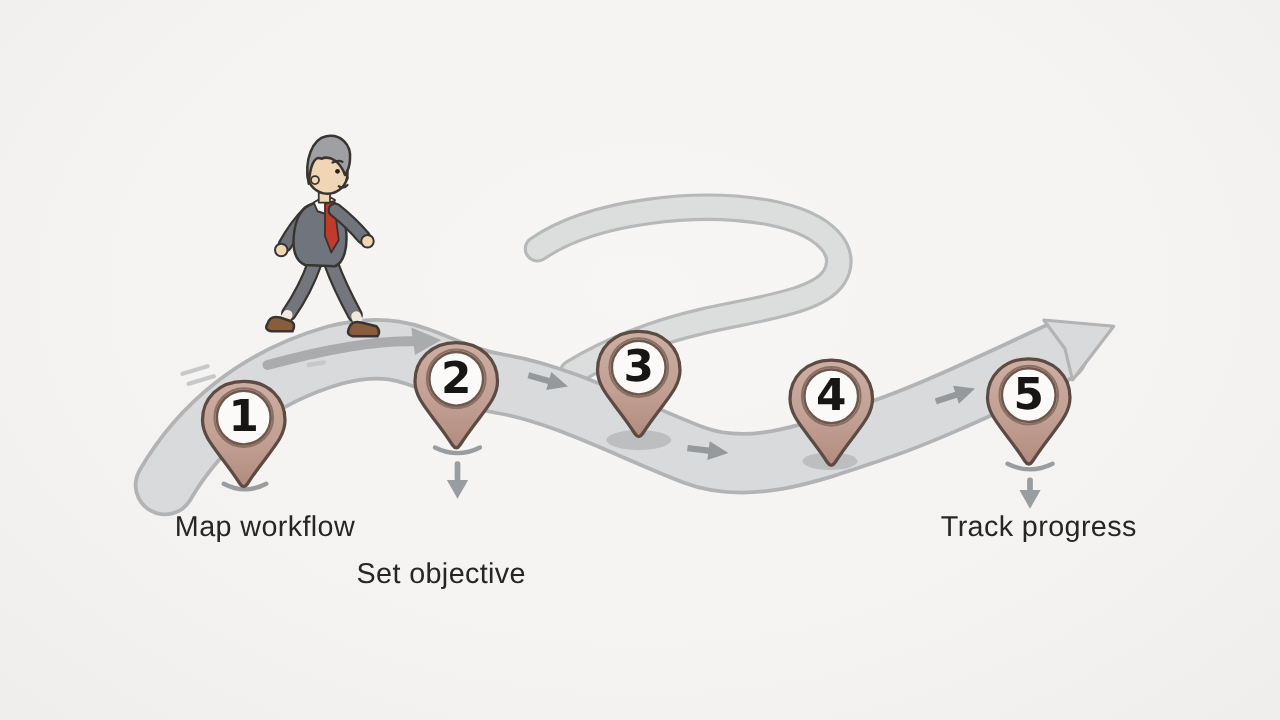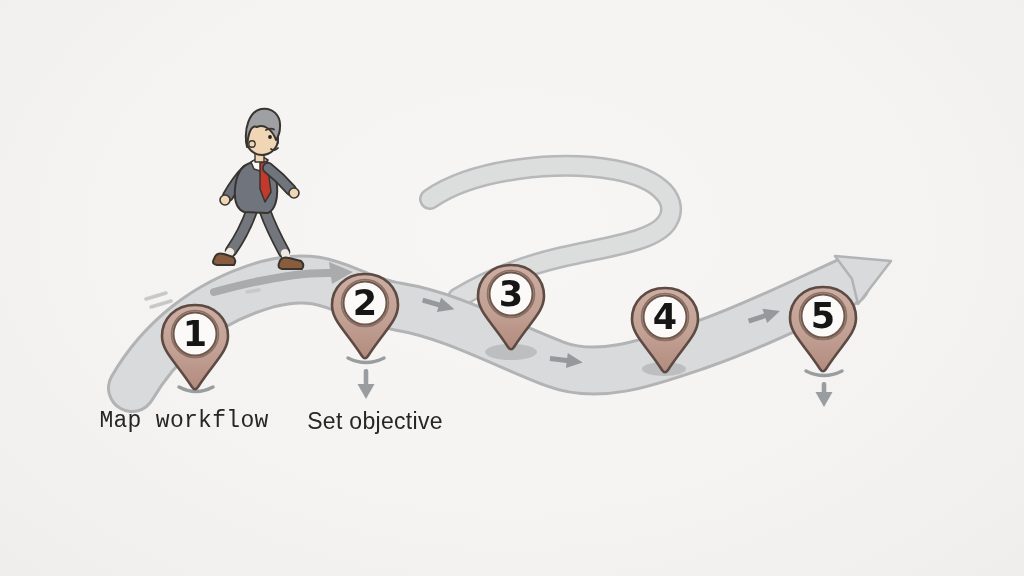--- a/index.html
+++ b/index.html
@@ -18,22 +18,22 @@
   }
   .step-label{
     position:absolute;top:408px;transform:translateX(-50%);
     font-size:23px;color:#262626;white-space:nowrap;letter-spacing:.3px;
   }
   .pin-1{left:158px;top:302px;}
   .pin-2{left:328px;top:271px;}
   .pin-3{left:474px;top:262px;}
   .pin-4{left:628px;top:285px;}
   .pin-5{left:786px;top:284px;}
-  .label-1{left:184px;font-family:Liberation Mono, monospace;}
-  .label-2{left:375px;}
+  .label-1{left:212px;}
+  .label-2{left:353px;margin-top:37px;}
   .label-3{left:523px;}
   .label-4{left:666px;}
   .label-5{left:831px;}
 </style>
 </head>
 <body>
 
 <div class="scene">
 
   <svg class="bg" viewBox="0 0 1024 576">
@@ -159,14 +159,15 @@
     <svg viewBox="0 0 74 92">
       <path d="M37,3 C57,3 70,17 70,34 C70,50 56,60 40,85 Q37,89.5 34,85 C18,60 4,50 4,34 C4,17 17,3 37,3 Z" fill="url(#pinGrad)" stroke="#5d4b43" stroke-width="2.6"></path>
       <circle cx="37" cy="32" r="23.5" fill="none" stroke="#8a6f63" stroke-width="1.6"></circle>
       <circle cx="37" cy="32" r="21.5" fill="#fbfaf8" stroke="#6e584d" stroke-width="2"></circle>
     </svg>
     <div class="pin-number">5</div>
   </div>
 
   <div class="step-label label-1">Map workflow</div>
   <div class="step-label label-2">Set objective</div>
+  <div class="step-label label-5">Track progress</div>
 
 </div>
 
 </body></html>

